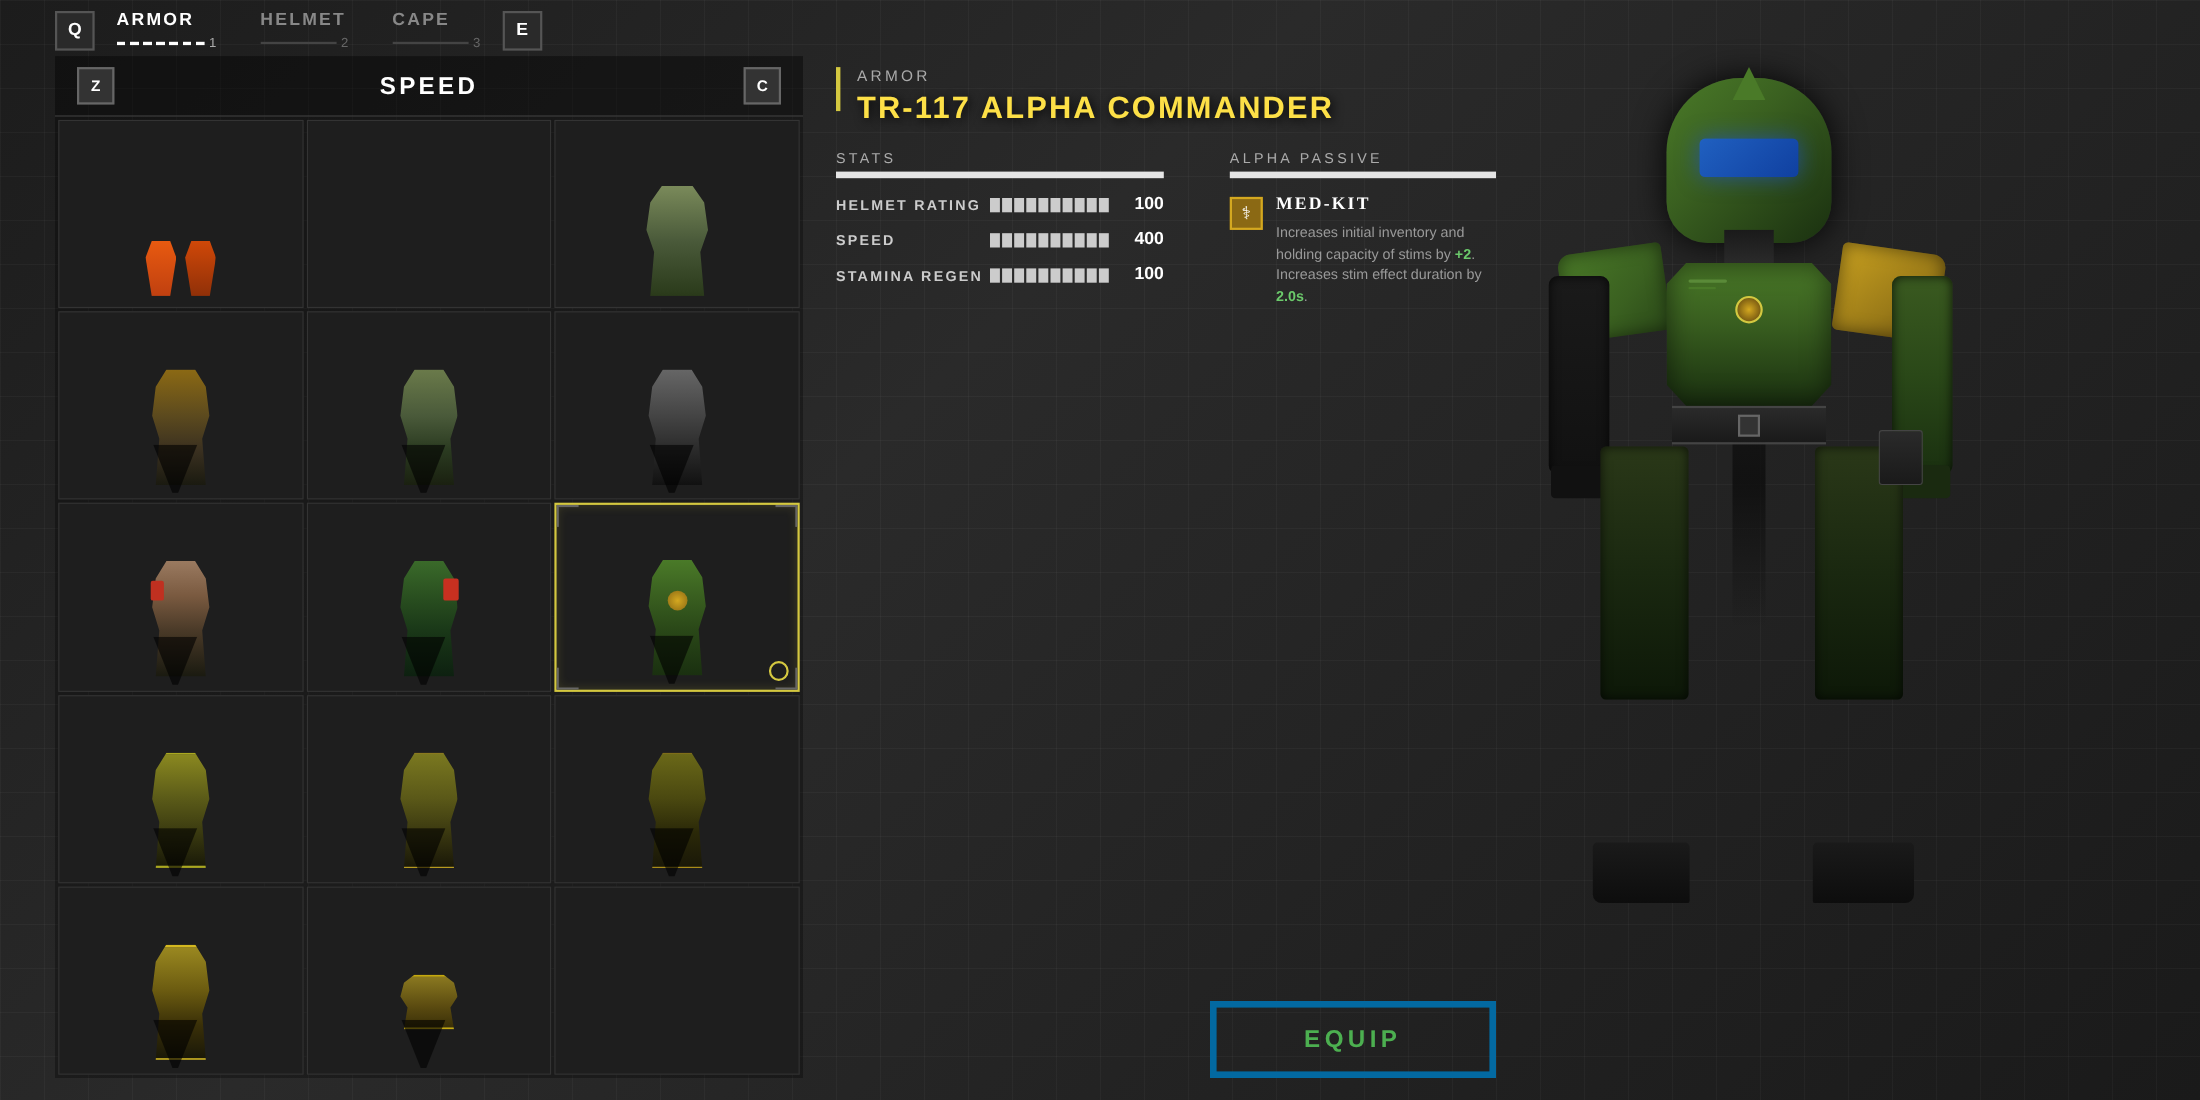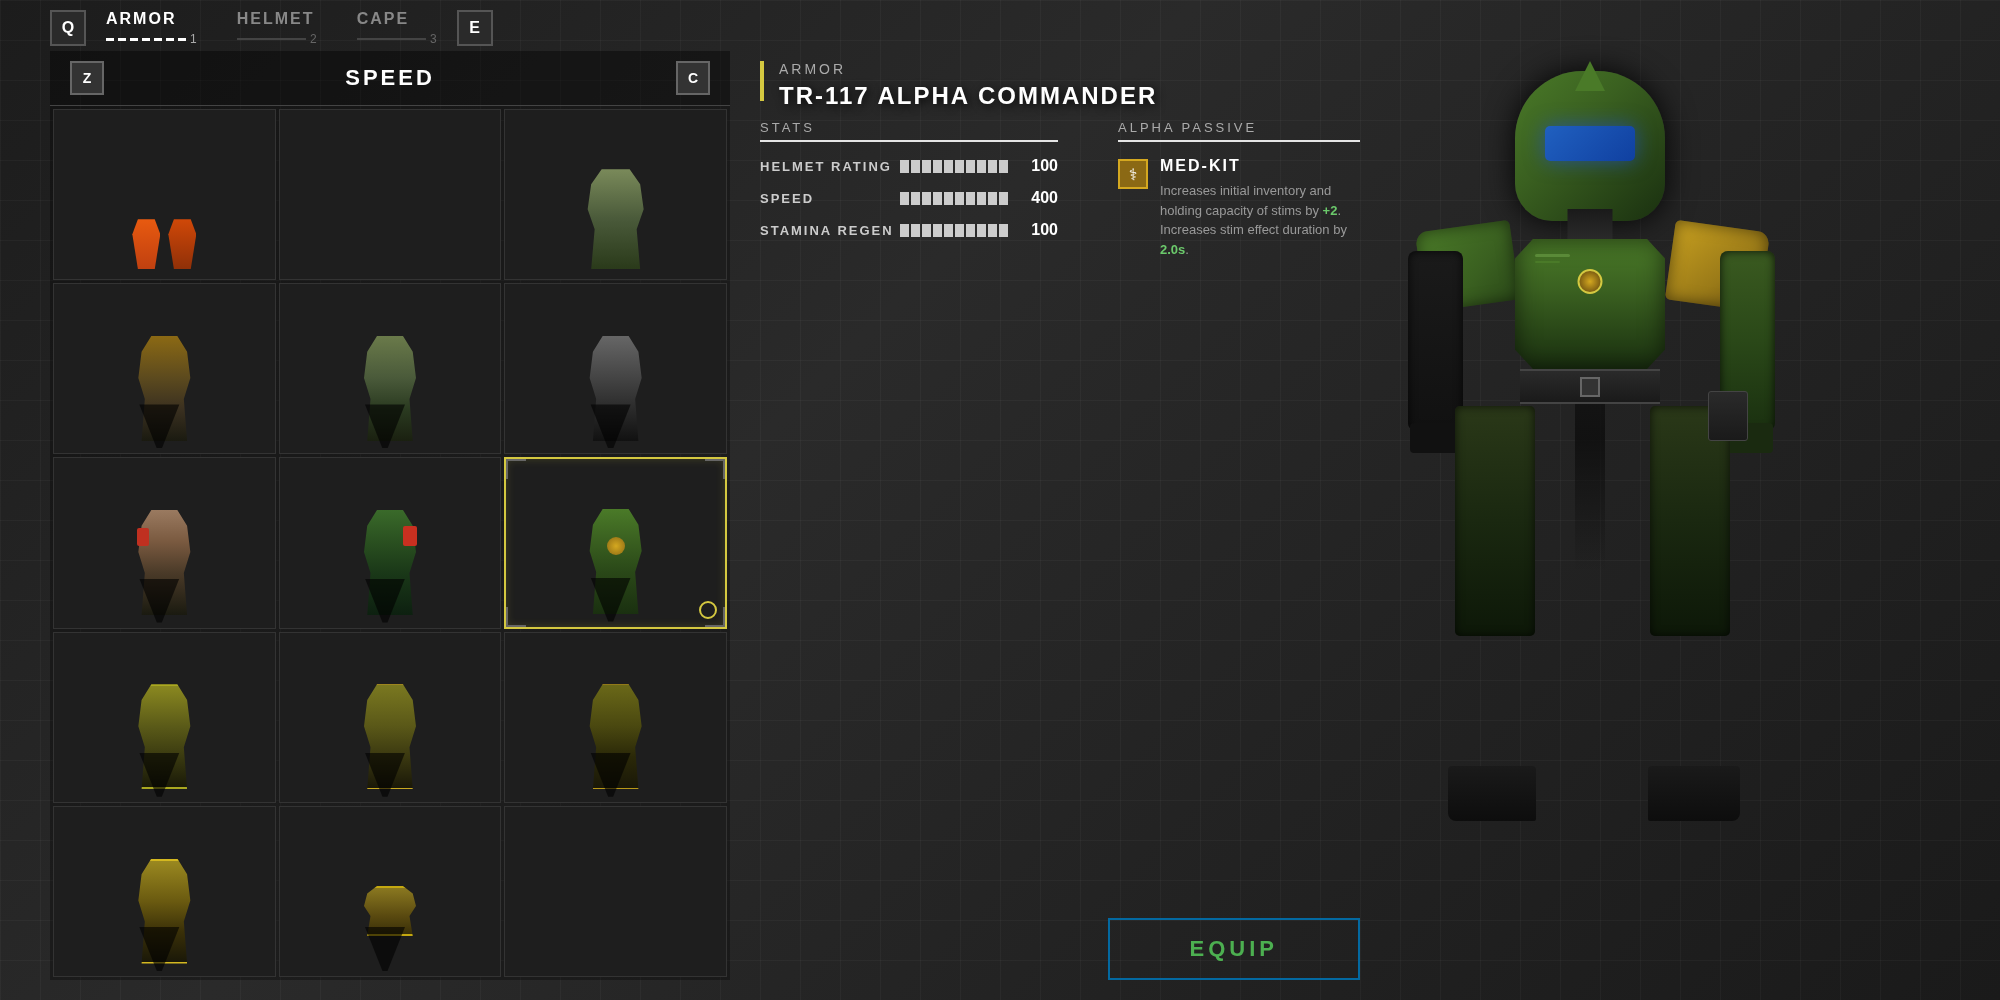--- a/index.html
+++ b/index.html
@@ -205,25 +205,25 @@
     }
 
     .armor-subtitle {
       font-size: 14px;
       color: #aaa;
       letter-spacing: 3px;
       margin-bottom: 5px;
     }
 
     .armor-name {
-      font-size: 24px;
+      font-size: 28px;
       font-weight: 900;
-      color: #ffffff;
+      color: #fde047;
       letter-spacing: 2px;
-      margin-bottom: 10px;
+      margin-bottom: 22px;
       text-shadow: 2px 2px 10px rgba(0,0,0,0.9);
     }
 
     .armor-desc {
       font-size: 15px;
       color: #999;
       max-width: 500px;
       margin-bottom: 30px;
       line-height: 1.4;
     }
@@ -236,21 +236,21 @@
 
     .stats-section {
       flex: 1;
     }
 
     .section-heading {
       font-size: 13px;
       letter-spacing: 3px;
       color: #aaa;
       margin-bottom: 15px;
-      border-bottom: 2px solid #e5e5e5;
+      border-bottom: 6px solid #e5e5e5;
       padding-bottom: 5px;
     }
 
     .stat-row {
       display: flex;
       align-items: center;
       margin-bottom: 14px;
     }
 
     .stat-name {
@@ -292,20 +292,21 @@
       flex-shrink: 0;
       margin-top: 2px;
     }
 
     .passive-name {
       font-size: 16px;
       font-weight: bold;
       letter-spacing: 2px;
       color: #fff;
       margin-bottom: 6px;
+      font-family: Liberation Serif, serif;
     }
 
     .passive-desc {
       font-size: 13px;
       color: #999;
       line-height: 1.5;
       max-width: 340px;
     }
 
     .passive-desc .highlight {
@@ -316,21 +317,21 @@
     
     .equip-btn-container {
       margin-top: auto;
       display: flex;
       justify-content: flex-end;
       padding-top: 20px;
     }
 
     .equip-btn {
       background: transparent;
-      border: 2px solid #0369a1;
+      border: 6px solid #0369a1;
       color: #4CAF50;
       font-size: 22px;
       font-weight: 900;
       letter-spacing: 4px;
       padding: 16px 80px;
       cursor: pointer;
       text-transform: uppercase;
       transition: all 0.2s;
     }
 

